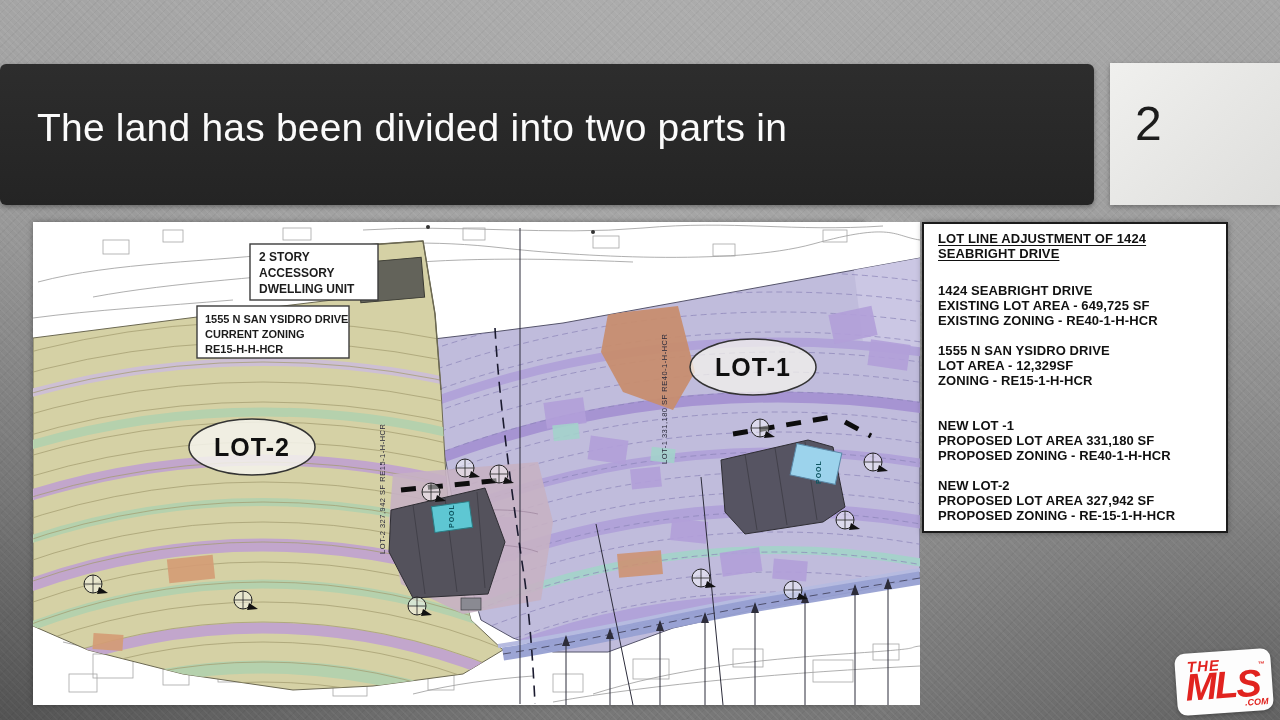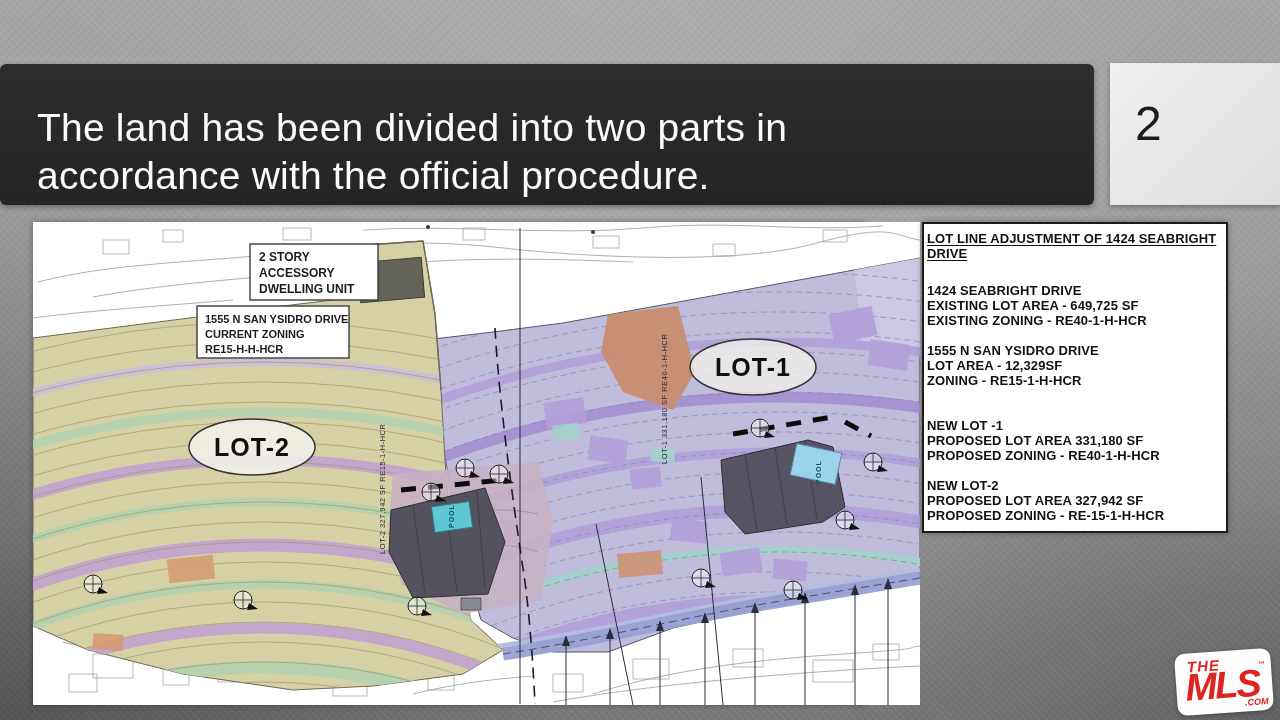--- a/index.html
+++ b/index.html
@@ -45,21 +45,21 @@
   .callout-box{fill:#fff;stroke:#3c3c3c;stroke-width:1.4;}
   .callout-t{font-size:12px;fill:#1c1c1c;font-weight:bold;}
   .callout-t2{font-size:11px;fill:#1c1c1c;font-weight:bold;}
   .lotlabel{font-size:25px;font-weight:bold;fill:#101010;letter-spacing:1px;}
   .vtext{font-size:7.5px;fill:#2a2a3a;letter-spacing:0.5px;}
   .pooltext{font-size:7px;fill:#0e5560;font-weight:bold;letter-spacing:1px;}
 
   
   .info-panel{position:absolute;left:922px;top:222px;width:306px;height:311px;
       box-sizing:border-box;background:#fff;border:2px solid #1b1b1b;
-      padding:7px 3px;box-shadow:0 0 6px rgba(0,0,0,0.35);
+      padding:7px 14px;box-shadow:0 0 6px rgba(0,0,0,0.35);
       font-size:13px;line-height:15px;color:#111;}
   .info-heading{text-decoration:underline;text-underline-offset:2px;font-weight:bold;
       letter-spacing:0.1px;}
   .info-body{margin-top:22px;white-space:pre-line;font-weight:bold;letter-spacing:0.1px;}
 
   
   .mls-logo{position:absolute;left:1176px;top:651px;width:96px;height:62px;
       transform:rotate(-4deg);background:#fdfdfd;border-radius:10px;
       box-shadow:0 1px 4px rgba(0,0,0,0.35);color:#e1231f;}
   .mls-the{position:absolute;left:12px;top:5px;font-size:15px;font-weight:bold;
@@ -71,21 +71,20 @@
       font-style:italic;}
 </style>
 </head>
 <body>
 
 <div class="bg"></div>
 
 <div class="title-bar">
   <div class="title-text">
     <div>The land has been divided into two parts in</div>
-    <div>accordance with the official procedure.</div>
   </div>
 </div>
 
 <div class="slide-num-box">
   <div class="slide-num">2</div>
 </div>
 
 <div class="map-panel">
 <svg width="887" height="483" viewBox="0 0 887 483">
   <defs>

